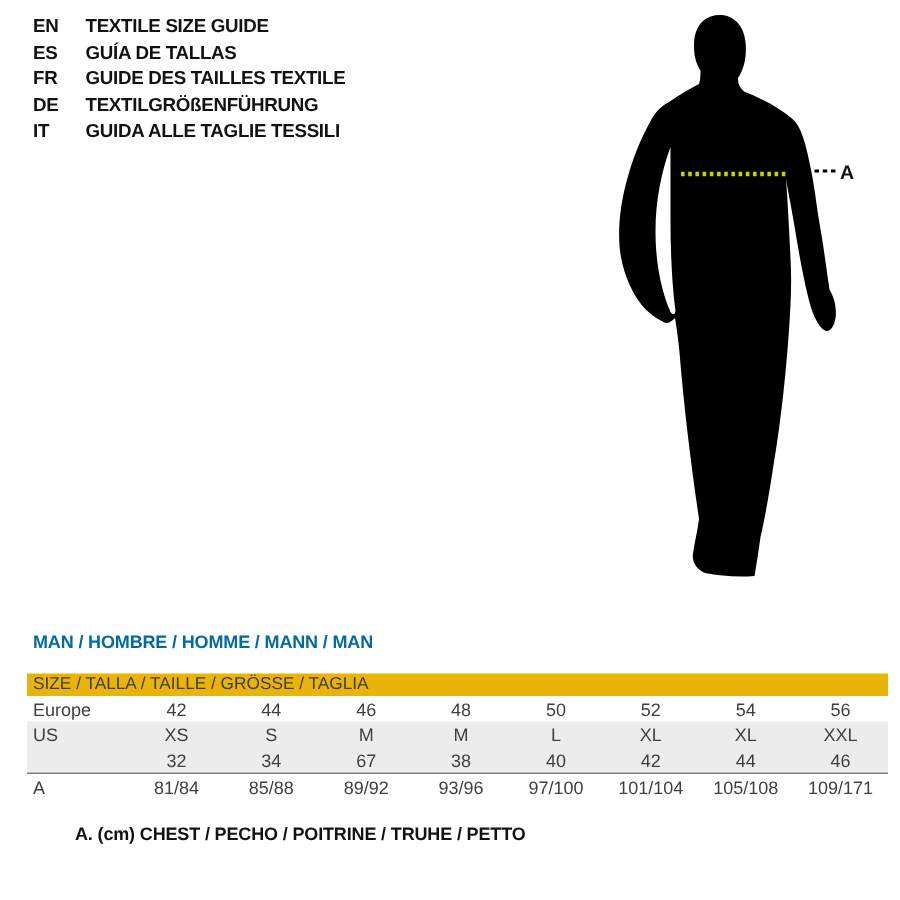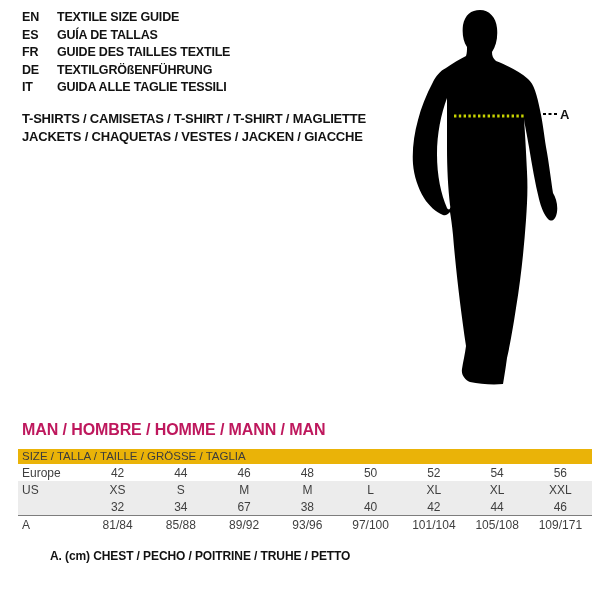--- a/index.html
+++ b/index.html
@@ -58,23 +58,23 @@
     font-weight: bold;
     font-size: 13px;
     fill: #111;
   }
 
   
   .section-title {
     position: absolute;
     left: 22px;
     top: 421px;
-    font-size: 16px;
-    font-weight: bold;
-    color: #be185d;
+    font-size: 12px;
+    font-weight: bold;
+    color: #0369a1;
     letter-spacing: -0.1px;
     white-space: nowrap;
   }
 
   
   .size-table {
     position: absolute;
     left: 18px;
     top: 449px;
     width: 574px;
@@ -130,24 +130,20 @@
 <div id="stage">
 
   <div class="lang-list">
       <div class="lang-row"><span class="lang-code">EN</span><span class="lang-label">TEXTILE SIZE GUIDE</span></div>
       <div class="lang-row"><span class="lang-code">ES</span><span class="lang-label">GUÍA DE TALLAS</span></div>
       <div class="lang-row"><span class="lang-code">FR</span><span class="lang-label">GUIDE DES TAILLES TEXTILE</span></div>
       <div class="lang-row"><span class="lang-code">DE</span><span class="lang-label">TEXTILGRÖßENFÜHRUNG</span></div>
       <div class="lang-row"><span class="lang-code">IT</span><span class="lang-label">GUIDA ALLE TAGLIE TESSILI</span></div>
     </div>
 
-  <div class="category-block">
-      <div class="category-line">T-SHIRTS / CAMISETAS / T-SHIRT / T-SHIRT / MAGLIETTE</div>
-      <div class="category-line">JACKETS / CHAQUETAS / VESTES / JACKEN / GIACCHE</div>
-    </div>
 
   <div class="figure-wrap">
     <svg width="200" height="400" viewBox="0 0 200 400" xmlns="http://www.w3.org/2000/svg">
       <path fill="#000000" fill-rule="evenodd" d="
         M80,10
         C89,10 96,17 97,28
         C98,38 96,46 92,52
         C92,56 93,58 96,61
         C106,65 119,71 128,79
         C134,84 137,95 140,110

